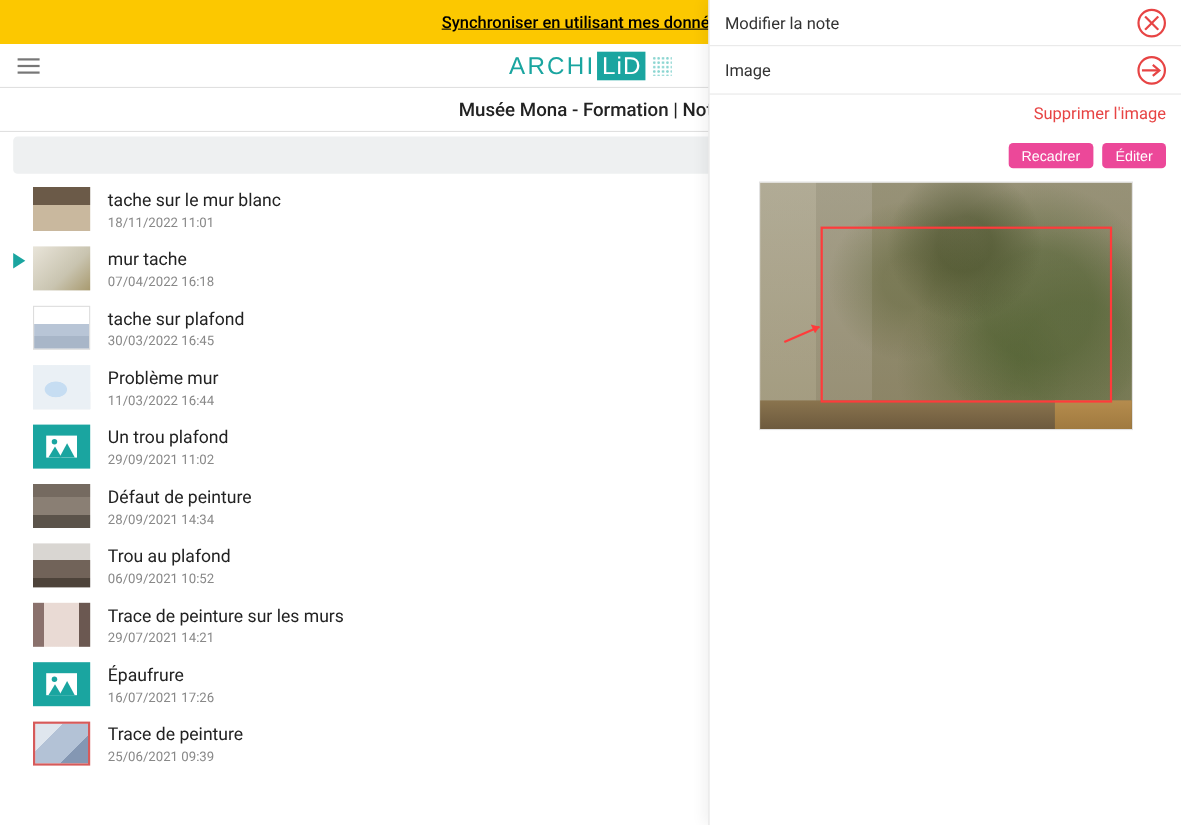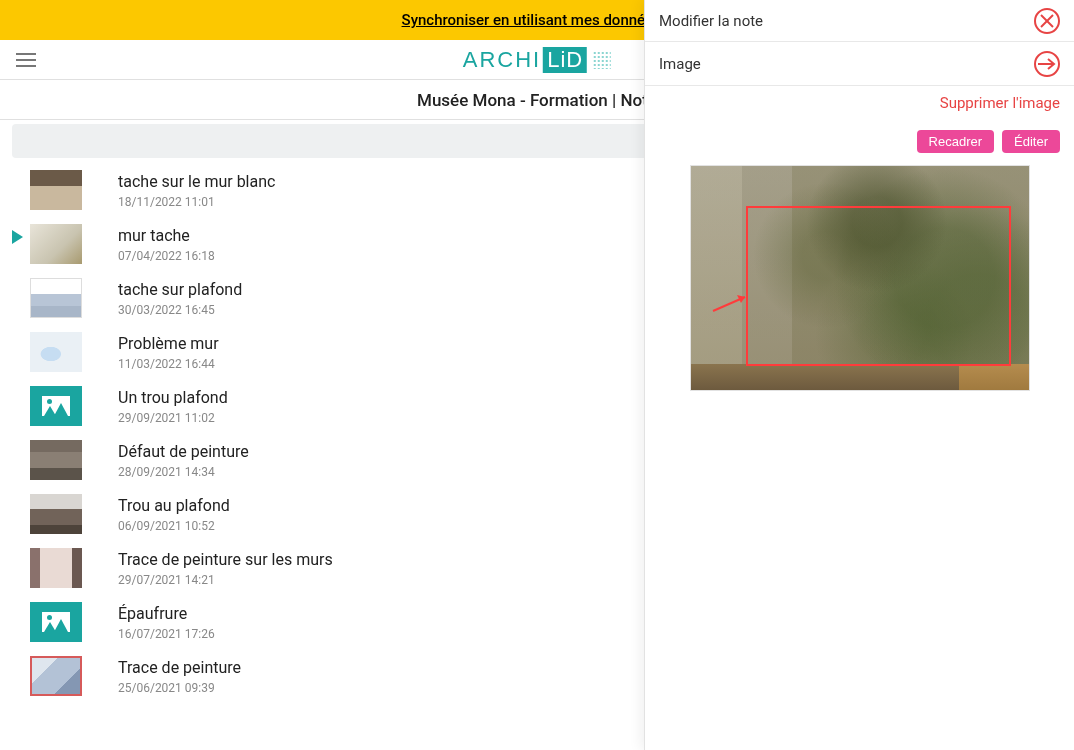--- a/index.html
+++ b/index.html
@@ -99,21 +99,21 @@
       position:absolute; top:3px; left:5px; width:5px;height:5px;border-radius:50%;background:#1AA5A0;
     }
     .thumb.img1 { background: linear-gradient(to bottom, #6b5a48 40%, #c9b89e 40%); }
     .thumb.img2 { background: linear-gradient(135deg, #e8e4d9, #c9c4b0 60%, #a89a6f); }
     .thumb.img3 { background: linear-gradient(to bottom, #fff 40%, #b8c5d6 40%, #b8c5d6 70%, #a8b6c8 70%); border:1px solid #ddd; }
     .thumb.img4 { background: radial-gradient(ellipse at 40% 55%, #C6DDF2 22%, #eaf0f5 24%), linear-gradient(to bottom, #eaf0f5 60%, #d0dae3 60%); }
     .thumb.img5 { background: linear-gradient(to bottom, #756a60 30%, #8a7f74 30%, #8a7f74 70%, #5b534a 70%); }
     .thumb.img6 { background: linear-gradient(to bottom, #d9d6d2 38%, #716359 38%, #716359 78%, #4d433a 78%); }
     .thumb.img7 { background: linear-gradient(to right, #8a716c 20%, #e9dad4 20%, #e9dad4 80%, #6b5851 80%); }
     .thumb.img8 { background: linear-gradient(135deg, #dfe6ee 30%, #b3c2d6 30%, #b3c2d6 70%, #8497b3 70%); border:2px solid #d65a5a; }
-    .rowtxt { display:flex; flex-direction:column; padding-top:2px;margin-left:20px;}
+    .rowtxt { display:flex; flex-direction:column; padding-top:2px;}
     .rowtitle { font-size:16px; color:#222; }
     .rowdate { font-size:12px; color:#888; margin-top:4px; }
 
     
     .panel {
       position:absolute; top:0; right:0; width:430px; height:750px;
       background:#fff; border-left:1px solid #e2e2e2;
       display:flex; flex-direction:column;
       box-shadow: -4px 0 12px rgba(0,0,0,0.06);
     }

